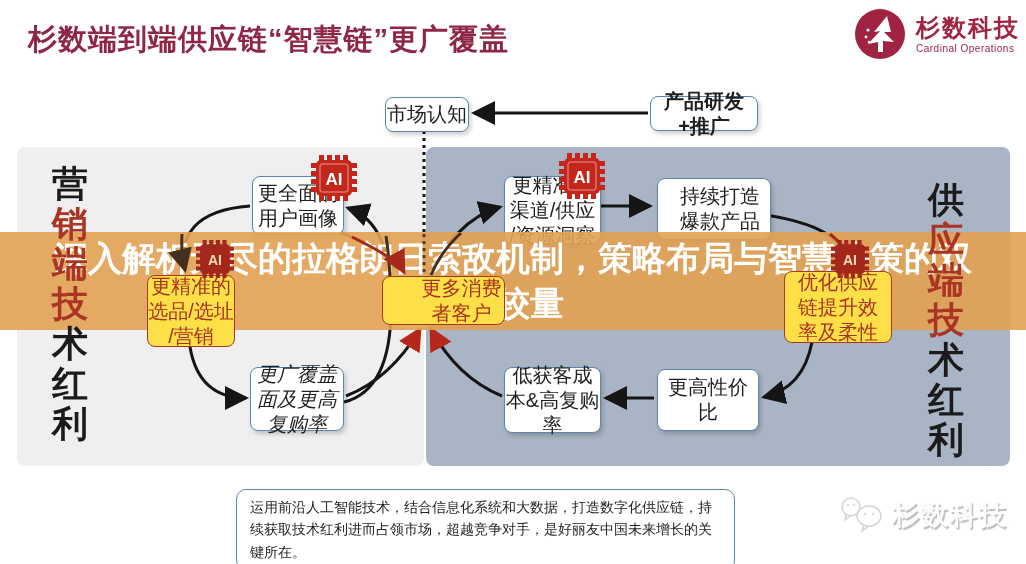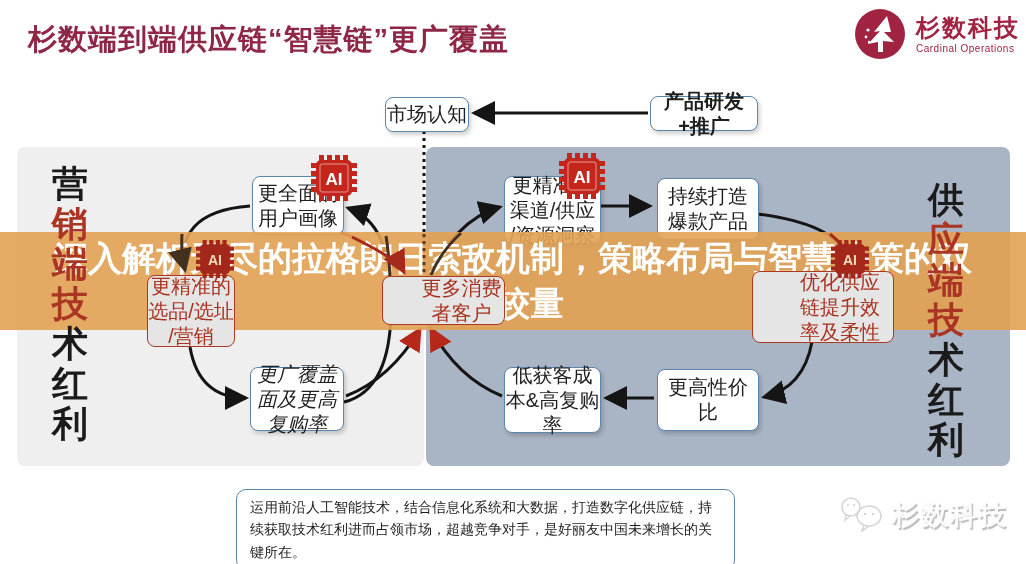--- a/index.html
+++ b/index.html
@@ -9,21 +9,21 @@
   
   .title{position:absolute;left:28px;top:20px;font-size:29px;font-weight:bold;color:#8e2746;letter-spacing:1px;}
   .logo{position:absolute;left:854px;top:8px;display:flex;align-items:center;gap:10px;}
   .logo-text .cn{font-size:24px;font-weight:bold;color:#a02342;letter-spacing:2px;line-height:1.2;}
   .logo-text .en{font-size:10px;font-weight:normal;color:#a02342;letter-spacing:.5px;}
 
   
   .fbox{position:absolute;background:#fff;border:1.5px solid #5b87ad;border-radius:8px;
         display:flex;align-items:center;justify-content:center;font-size:20px;color:#1f1f1f;
         text-align:center;white-space:pre-line;line-height:1.25;box-shadow:2px 3px 4px rgba(0,0,0,0.18);z-index:3;}
-  .fbox.tinted{border-color:#a93a22;color:#a8321f;background:#e5e5e5;box-shadow:none;z-index:8;}
+  .fbox.tinted{border-color:#a93a22;color:#a8321f;background:#fde047;box-shadow:none;z-index:8;}
 
   
   .panel{position:absolute;top:147px;height:319px;z-index:1;border-radius:8px;}
   .panel.left{left:17px;width:407px;background:#efefef;}
   .panel.right{left:426px;width:584px;background:#a9b4c4;}
 
   
   .vlabel{position:absolute;display:flex;flex-direction:column;align-items:center;
           font-weight:800;font-size:36px;line-height:40px;z-index:7;pointer-events:none;}
   .vlabel .lc-black{color:#1b1b1b;}
@@ -125,21 +125,21 @@
   <div class="fbox" style="left:650px;top:96px;width:106px;height:33px;font-weight:bold;">产品研发+推广</div>
 
   <div class="fbox" style="left:252px;top:176px;width:90px;height:57px;">更全面的
 用户画像</div>
   <div class="fbox" style="left:250px;top:367px;width:92px;height:62px;font-style:italic;">更广覆盖
 面及更高
 复购率</div>
   <div class="fbox" style="left:504px;top:176px;width:95px;height:66px;">更精准的
 渠道/供应
 /资源洞察</div>
-  <div class="fbox" style="left:657px;top:178px;width:100px;height:60px;">持续打造
+  <div class="fbox" style="left:657px;top:178px;width:100px;height:60px;padding-left:12px;">持续打造
 爆款产品</div>
   <div class="fbox" style="left:657px;top:369px;width:100px;height:60px;">更高性价
 比</div>
   <div class="fbox" style="left:504px;top:367px;width:95px;height:64px;">低获客成
 本&amp;高复购
 率</div>
 
   <svg class="chip" style="left:311px;top:155px;" width="46" height="46" viewBox="0 0 46 46">
     <g fill="#c4261b">
       <rect x="8" y="0" width="5" height="7"></rect>
@@ -206,21 +206,21 @@
     <path d="M 352 237 C 380 251 398 261 404 272" stroke="#a62a1c" stroke-width="3" fill="none" marker-end="url(#mk-reddark)"></path>
     <path d="M 431 275 C 438 258 448 245 461 233" stroke="#43301f" stroke-width="3" fill="none"></path>
     <path d="M 830 234 C 840 242 845 248 846 254 C 849 259 849 263 848 267" stroke="#a62a1c" stroke-width="3" fill="none" marker-end="url(#mk-reddark)"></path>
   </svg>
 
   <div class="fbox tinted" style="left:147px;top:275px;width:86px;height:70px;">更精准的
 选品/选址
 /营销</div>
   <div class="fbox tinted" style="left:382px;top:276px;width:85px;height:47px;padding-left:36px;">更多消费
 者客户</div>
-  <div class="fbox tinted" style="left:752px;top:271px;width:106px;height:70px;padding-left:34px;">优化供应
+  <div class="fbox tinted" style="left:784px;top:271px;width:106px;height:70px;">优化供应
 链提升效
 率及柔性</div>
 
   <svg class="chip" style="left:196px;top:240px;" width="38" height="38" viewBox="0 0 46 46">
     <g fill="#a3281b">
       <rect x="8" y="0" width="5" height="7"></rect>
         <rect x="16" y="0" width="5" height="7"></rect>
         <rect x="24" y="0" width="5" height="7"></rect>
         <rect x="32" y="0" width="5" height="7"></rect>
       <rect x="8" y="39" width="5" height="7"></rect>

